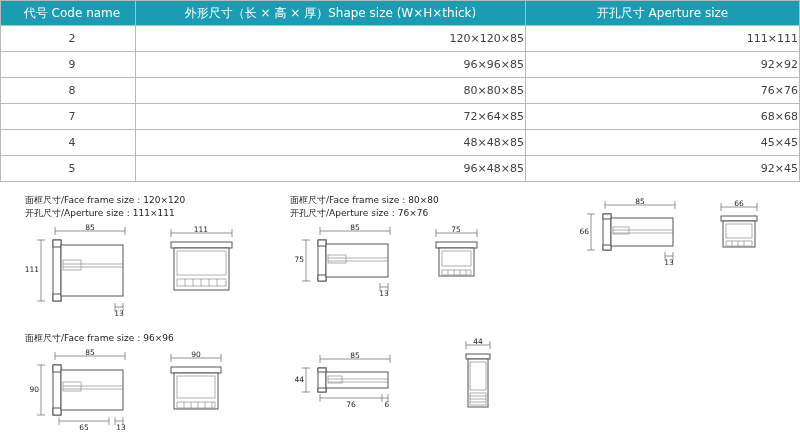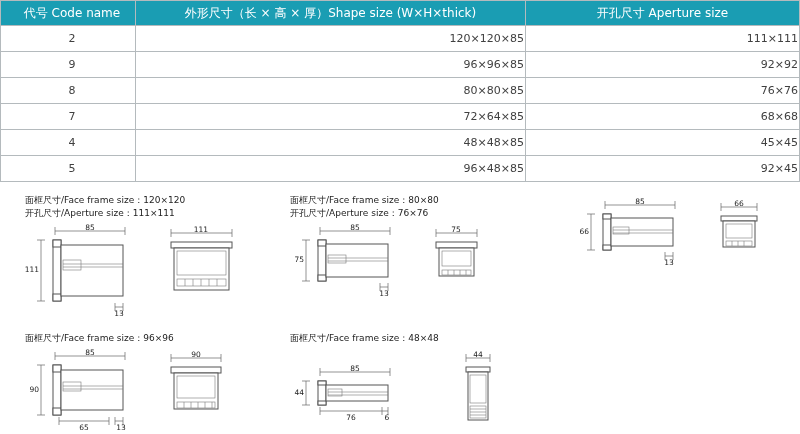--- a/index.html
+++ b/index.html
@@ -255,21 +255,20 @@
             <line class="thin" x1="31" y1="51" x2="31" y2="57"></line>
             <line class="thin" x1="38" y1="51" x2="38" y2="57"></line>
             <line class="thin" x1="45" y1="51" x2="45" y2="57"></line>
             <line class="thin" x1="52" y1="51" x2="52" y2="57"></line>
         </svg>
       </div>
     </div>
 
     <div class="dg w2">
       <div class="labels">
-        <div>面框尺寸/Face frame size：48×48</div>
       </div>
       <div class="views">
         <svg width="110" height="57" style="margin-top:16px;">
           <line class="dim" x1="30" y1="7" x2="100" y2="7"></line>
             <line class="dim" x1="30" y1="3" x2="30" y2="11"></line>
             <line class="dim" x1="100" y1="3" x2="100" y2="11"></line>
           <text x="65" y="6" text-anchor="middle">85</text>
           <line class="dim" x1="16" y1="16" x2="16" y2="40"></line>
             <line class="dim" x1="12" y1="16" x2="20" y2="16"></line>
             <line class="dim" x1="12" y1="40" x2="20" y2="40"></line>

